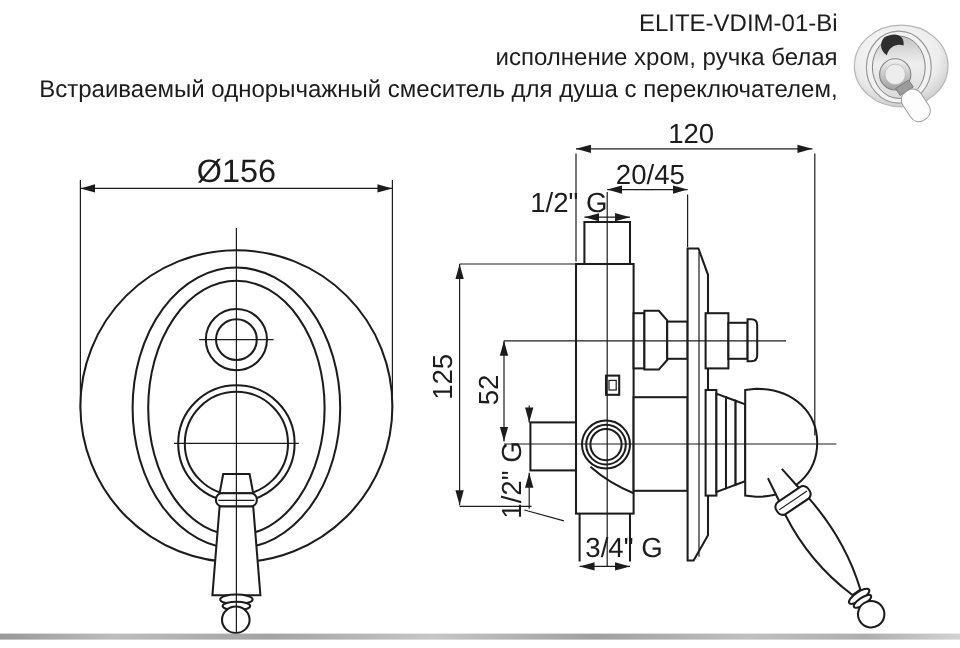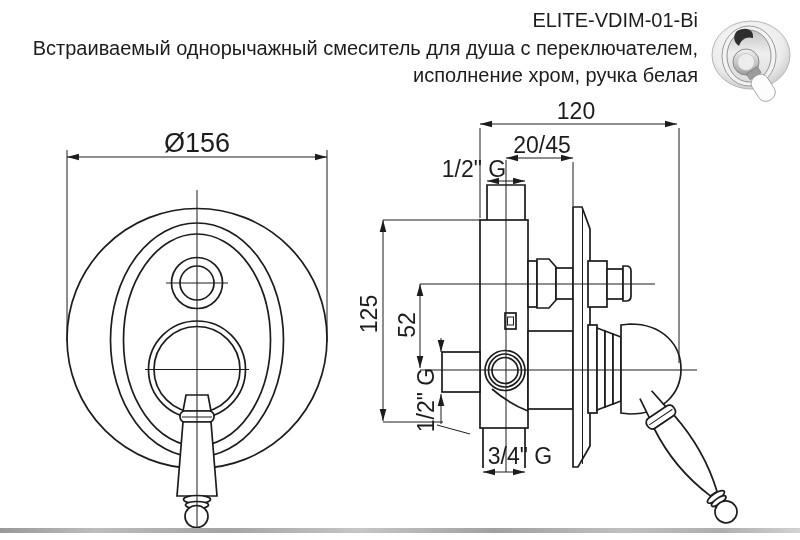--- a/index.html
+++ b/index.html
@@ -25,22 +25,22 @@
   .dtxt  { font-family:"Liberation Sans", sans-serif; font-size:23px; fill:#1c1c1c; }
   .dtxt-big { font-family:"Liberation Sans", sans-serif; font-size:27px; fill:#1c1c1c; }
 </style>
 </head>
 <body>
 
 <div class="page">
 
   <div class="header">
     <div>ELITE-VDIM-01-Bi</div>
+    <div>исполнение хром, ручка белая</div>
     <div>Встраиваемый однорычажный смеситель для душа с переключателем,</div>
-    <div>исполнение хром, ручка белая</div>
   </div>
 
   <svg class="drawing-svg" width="800" height="540" viewBox="0 0 800 540">
     <defs>
       <marker id="arr" viewBox="0 0 12 8" refX="11.5" refY="4" markerWidth="13" markerHeight="9" orient="auto-start-reverse">
         <path d="M0,0.8 L11.5,4 L0,7.2 Z" fill="#1c1c1c"></path>
       </marker>
       <radialGradient id="gradPlate" cx="45%" cy="38%" r="65%">
         <stop offset="0%" stop-color="#ffffff"></stop>
           <stop offset="70%" stop-color="#ececec"></stop>

